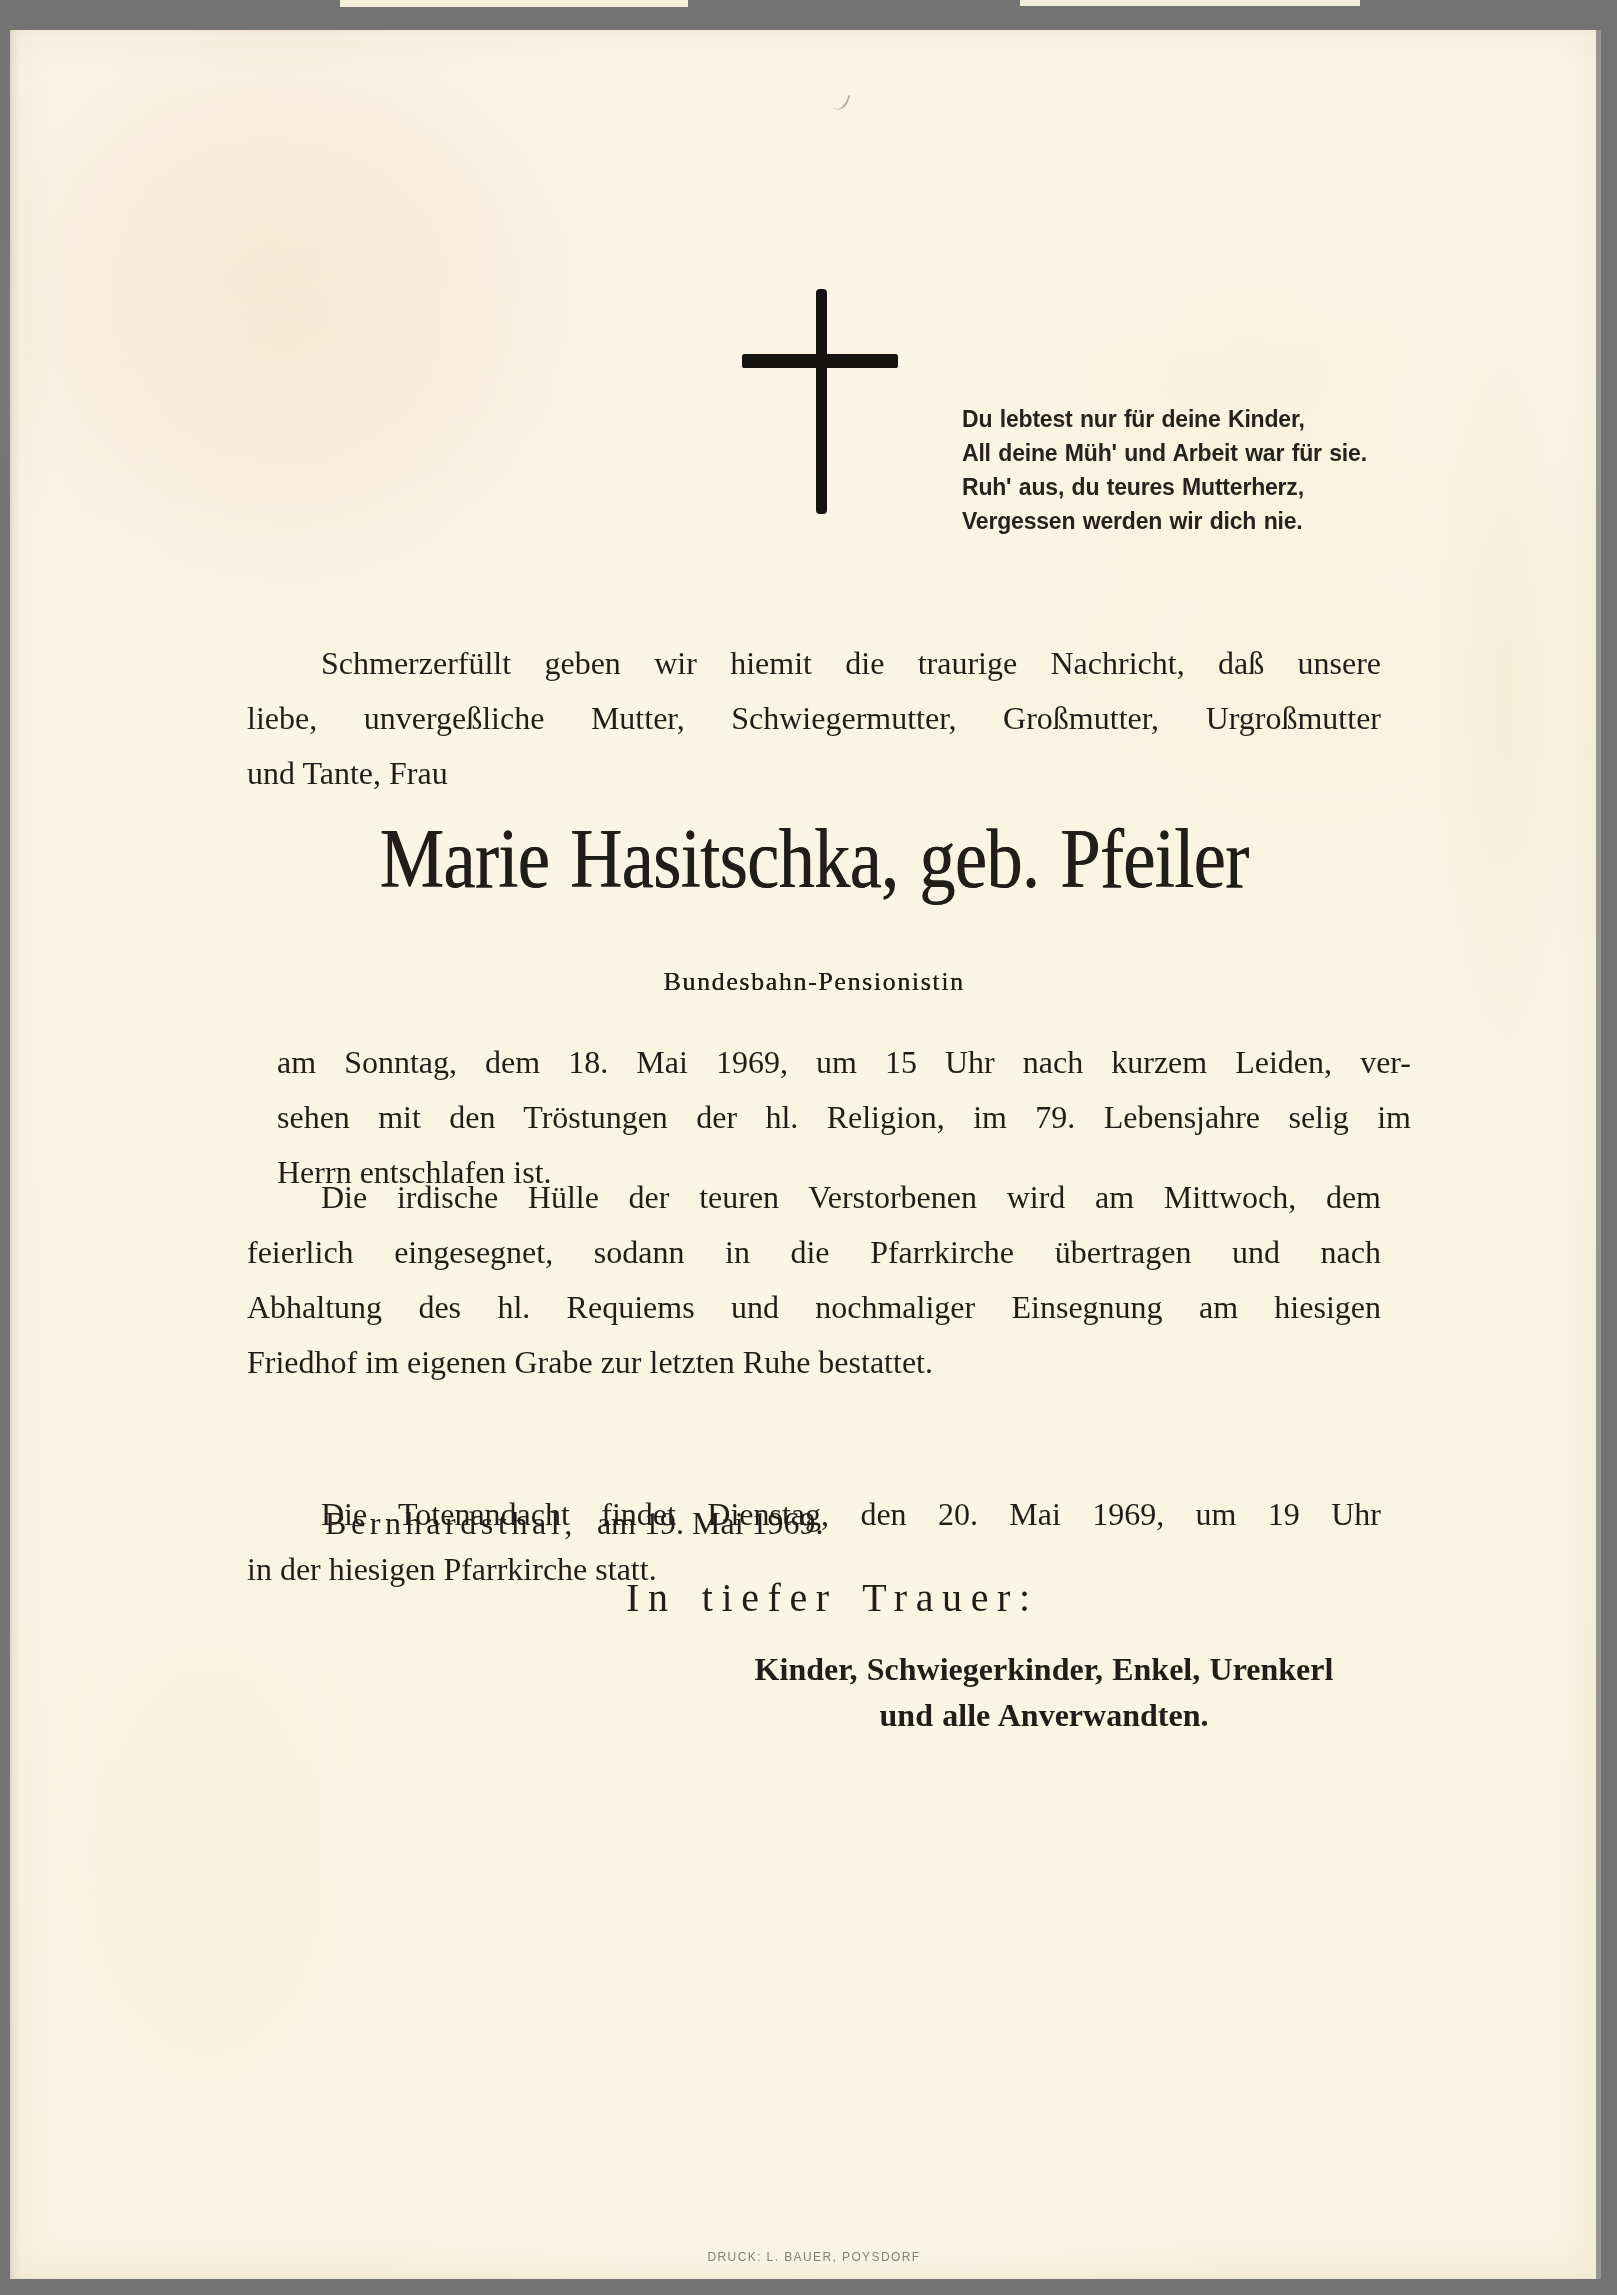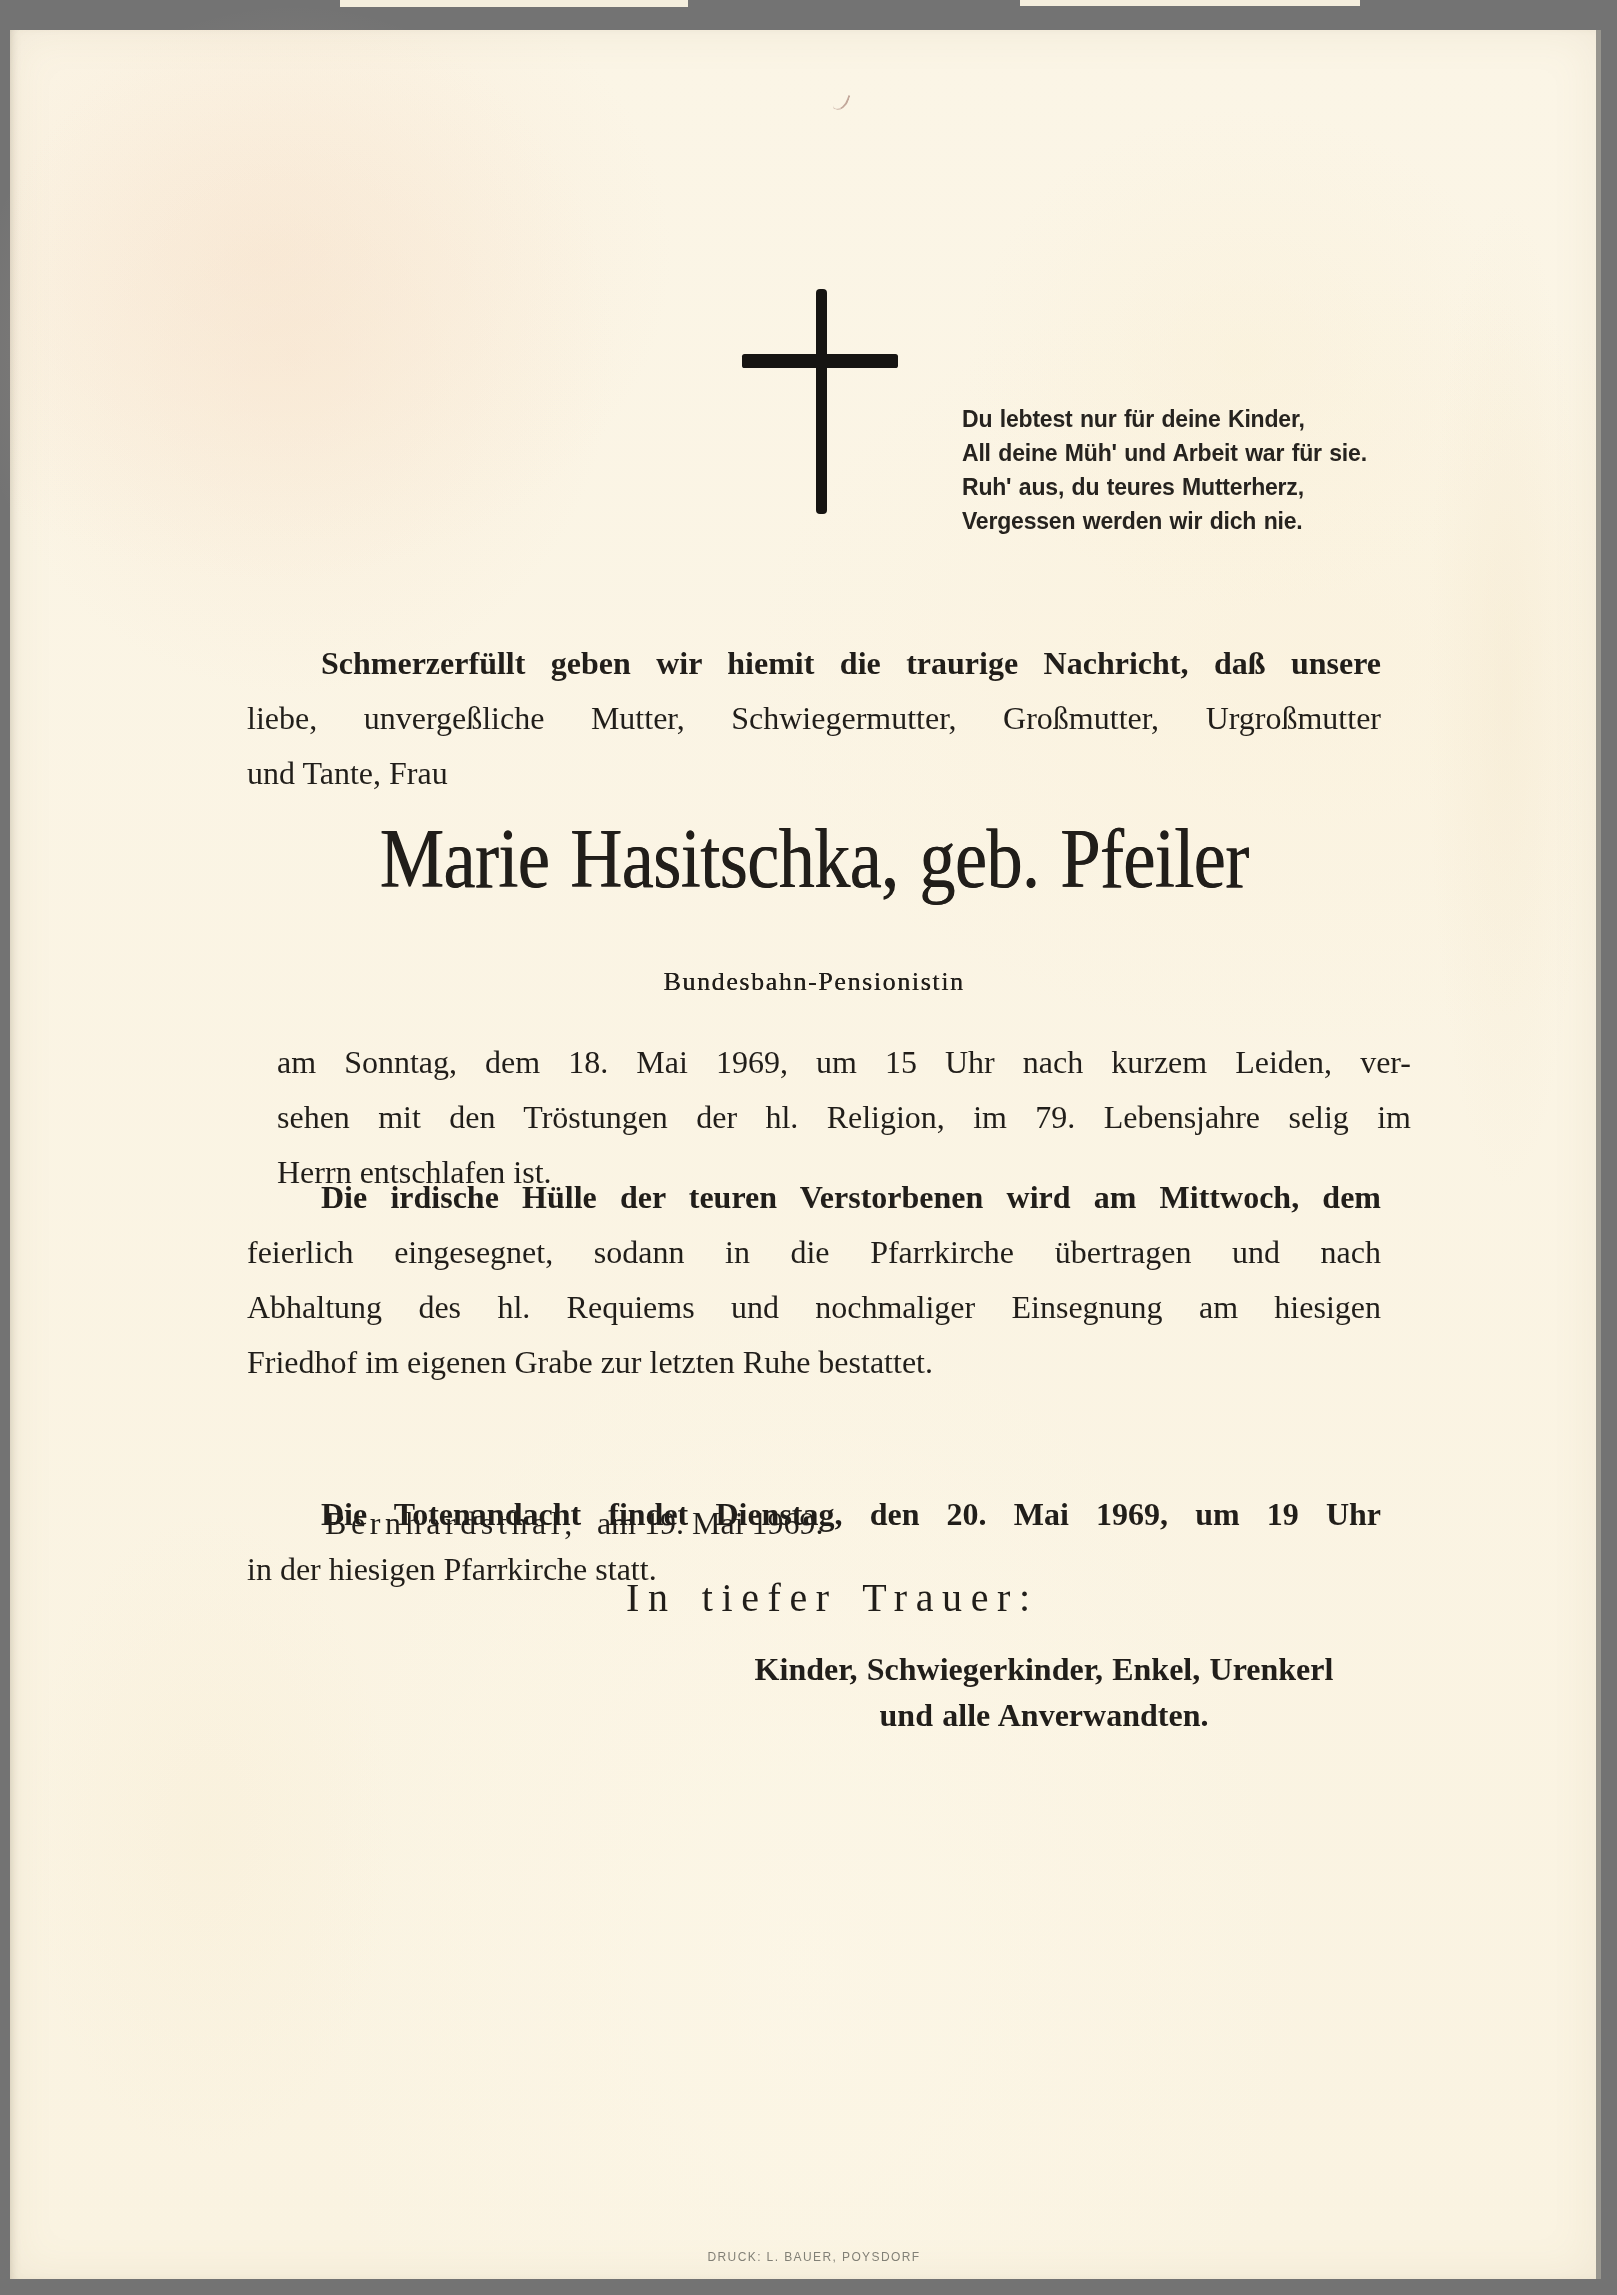--- a/index.html
+++ b/index.html
@@ -37,21 +37,21 @@
   .cross .v{left:806px;top:259px;width:10.5px;height:225px;border-radius:4px;}
   .cross .h{left:732px;top:324px;width:156px;height:14px;border-radius:2.6px;}
   .verse{
     position:absolute;left:952px;top:372px;
     font-family:"Liberation Sans","DejaVu Sans",sans-serif;font-weight:700;
     font-size:23px;line-height:34px;letter-spacing:-0.2px;word-spacing:1.3px;color:#26231f;
   }
   .para{position:absolute;left:237px;width:1134px;font-size:32px;line-height:55px;}
   .jline{text-align:justify;text-align-last:justify;}
   .jline.end{text-align-last:left;}
-  .jline.ind{padding-left:74px;font-weight:bold;}
+  .jline.ind{padding-left:74px;}
   .intro{top:606px;}
   .p1{top:1005px;margin-left:30px;}
   .p2{top:1140px;}
   .p3{top:1457px;}
   .name{
     position:absolute;left:237px;top:783px;width:1134px;margin:0;text-align:center;
     font-size:84px;line-height:1.1;font-weight:400;white-space:nowrap;
     letter-spacing:-0.7px;word-spacing:4px;transform:scaleX(.86);transform-origin:50% 50%;
     text-shadow:0.7px 0 0 currentColor;
   }

